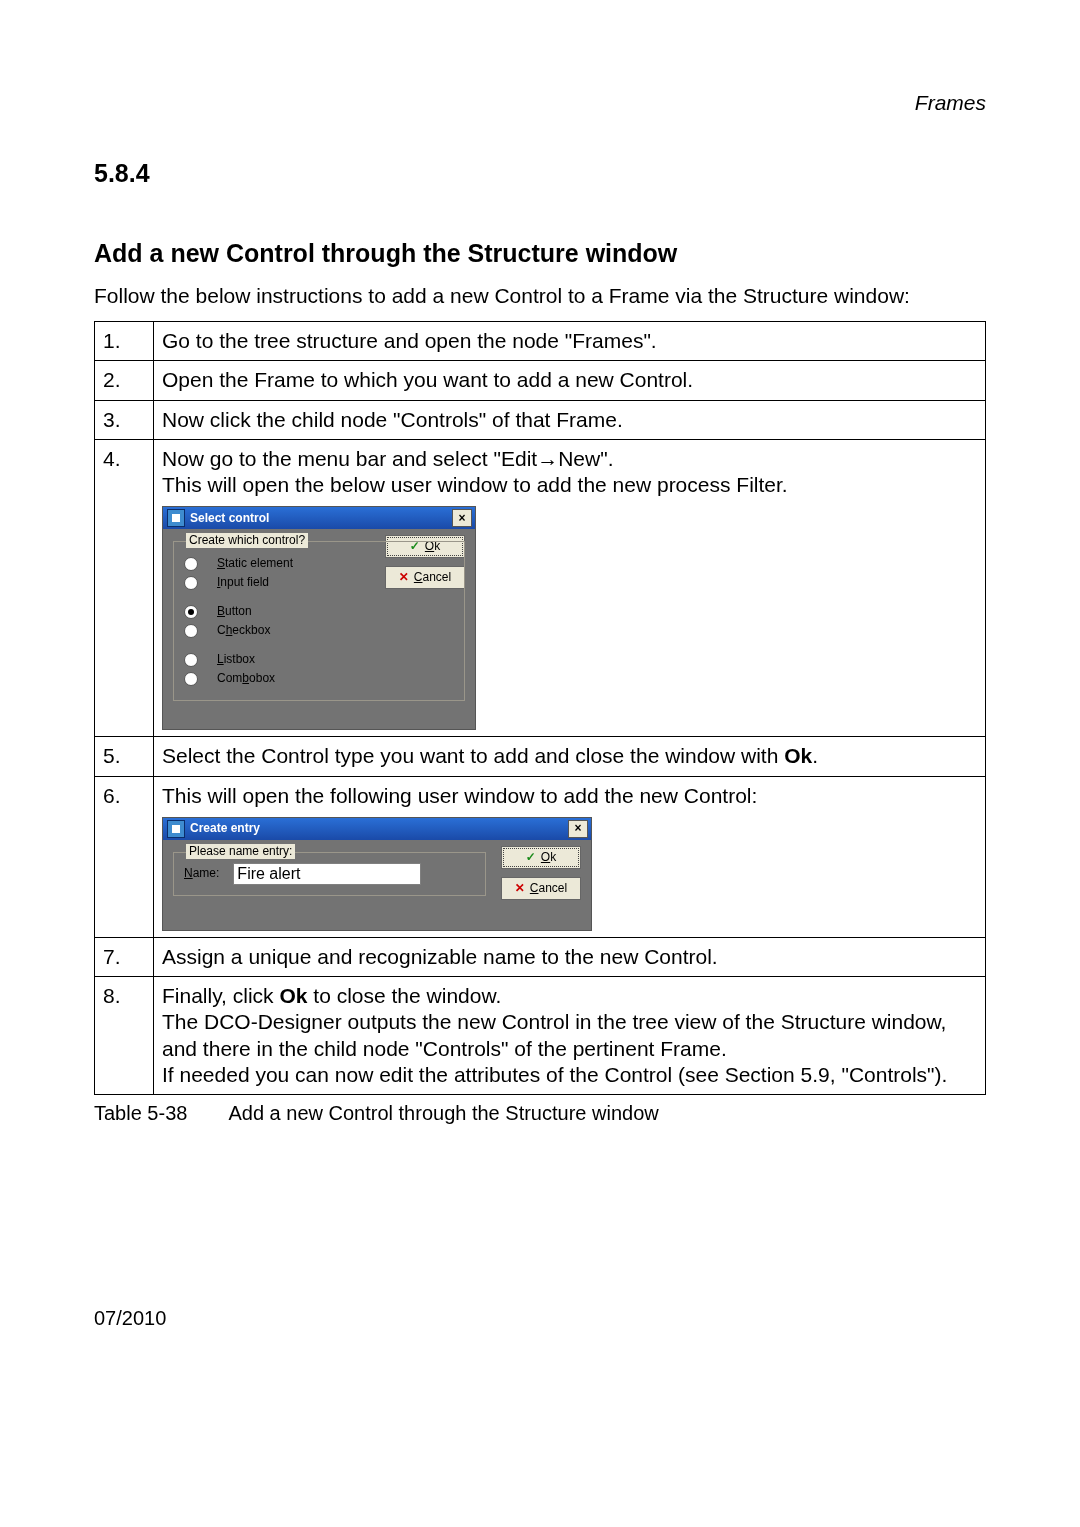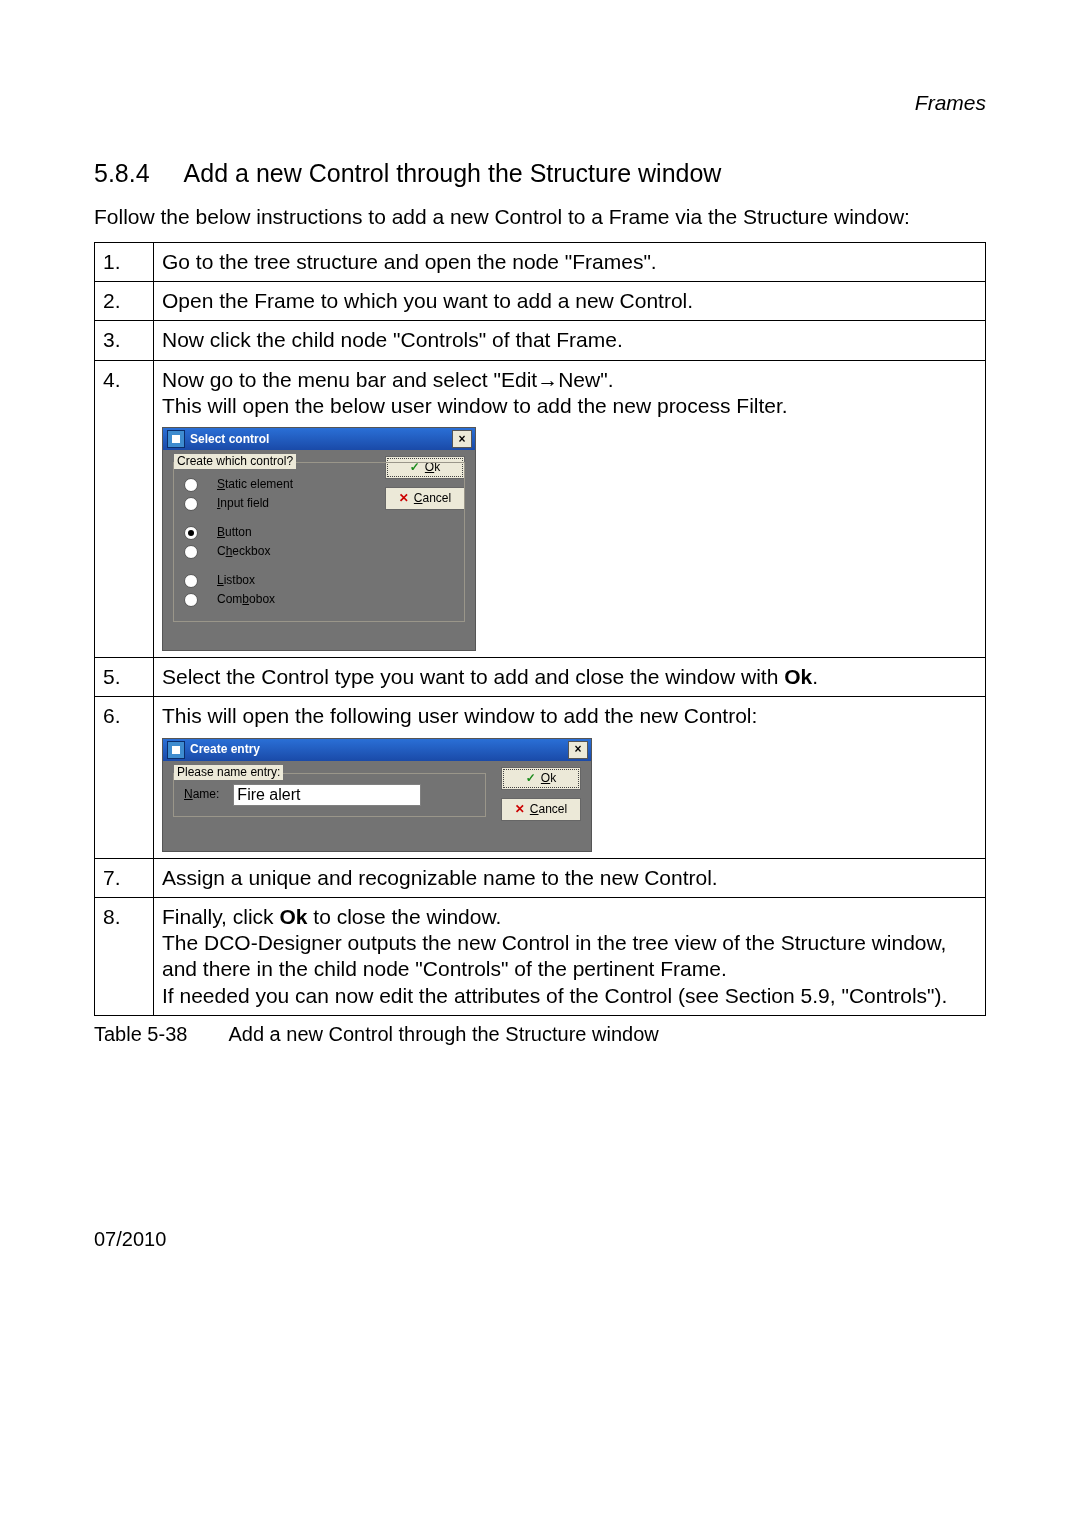--- a/index.html
+++ b/index.html
@@ -1,20 +1,20 @@
 <!DOCTYPE html>
 <html><head>
 <meta charset="utf-8">
 <style>
   html,body{margin:0;padding:0;background:#fff;}
   body{font-family:Arial,Helvetica,sans-serif;color:#000;width:1080px;box-sizing:border-box;padding:90px 94px 40px 94px;font-size:21px;line-height:1.25;}
   .hdr{text-align:right;margin-bottom:42px;}
   .hdr .l1{font-size:21px;}
   .hdr .l2{font-style:italic;font-size:21px;}
-  .sec{display:flex;gap:34px;font-weight:normal;font-size:25px;margin-bottom:14px;}
+  .sec{display:flex;gap:48px;font-weight:bold;font-size:25px;margin-bottom:14px;flex-direction:column;}
   .intro{margin-bottom:12px;}
   table.task{border-collapse:collapse;width:100%;}
   table.task th,table.task td{border:1px solid #000;padding:6px 8px;text-align:left;vertical-align:top;font-size:21px;}
   table.task th{font-weight:bold;}
   table.task td.no{width:42px;}
   .cap{margin-top:6px;font-size:20px;}
   .cap .lbl{display:inline-block;width:130px;}
   .footer{position:relative;margin-top:180px;}
   .footer .b1{font-size:20px;}
   .footer .b2{display:flex;justify-content:space-between;font-size:20px;}
@@ -22,21 +22,21 @@
 
   
   .dlg{display:inline-block;border:1px solid #555;background:#737373;font-family:Tahoma,Arial,sans-serif;font-size:12px;color:#000;margin-top:8px;}
   .dlg .tb{display:flex;align-items:center;height:22px;background:linear-gradient(#2a6fd6,#1a4aa8);color:#fff;font-weight:bold;padding-left:4px;}
   .dlg .tb .ico{width:16px;height:16px;background:#3e8ccf;border:1px solid #0b2d6b;margin-right:5px;display:flex;align-items:center;justify-content:center;}
   .dlg .tb .ico svg{width:10px;height:10px;}
   .dlg .tb .ttl{flex:1;font-size:12px;}
   .dlg .tb .xbtn{width:18px;height:16px;background:#ece9d8;border:1px solid #555;margin-right:3px;display:flex;align-items:center;justify-content:center;color:#000;font-weight:bold;font-size:12px;}
   .dlg .body{padding:6px 10px 28px 10px;position:relative;}
   .grp{border:1px solid #9a968a;padding:10px 10px 10px 10px;margin-top:6px;position:relative;}
-  .grp .legend{position:absolute;top:-9px;left:0;background:#ece9d8;padding:0 3px;font-size:12px;}
+  .grp .legend{position:absolute;top:-9px;left:12px;background:#ece9d8;padding:0 3px;font-size:12px;}
   .opt{display:flex;align-items:flex-end;gap:19px;margin:4px 0;}
   .opt .r{width:12px;height:12px;border:1px solid #555;border-radius:50%;background:#fff;display:flex;align-items:center;justify-content:center;}
   .opt .r.sel::after{content:"";width:6px;height:6px;background:#000;border-radius:50%;}
   .opt .lbl{font-size:12px;}
   .opt .lbl u{text-decoration:underline;}
   .btns{position:absolute;right:10px;top:6px;display:flex;flex-direction:column;gap:8px;}
   .wbtn{border:1px solid #666;background:#ece9d8;padding:3px 10px;display:flex;align-items:center;gap:5px;justify-content:center;min-width:58px;font-size:12px;}
   .wbtn.def{outline:1px dotted #444;outline-offset:-3px;}
   .wbtn .ok{color:#1a8a1a;font-weight:bold;}
   .wbtn .xc{color:#c00;font-weight:bold;}

